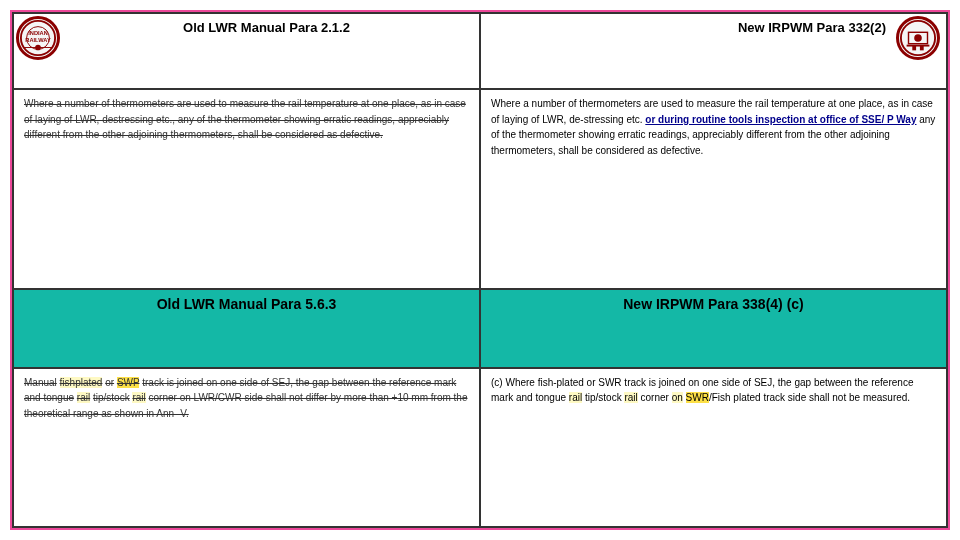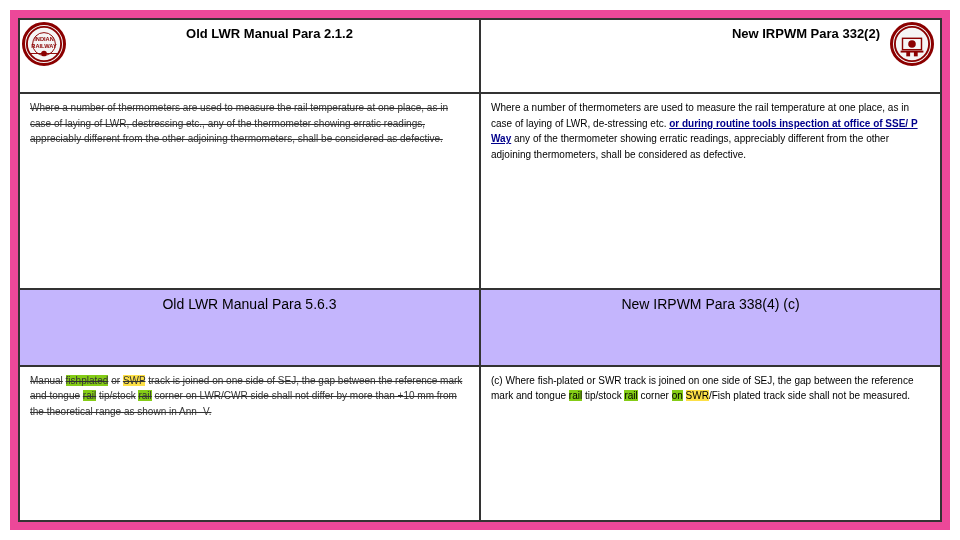--- a/index.html
+++ b/index.html
@@ -10,21 +10,21 @@
       font-family: Arial, sans-serif;
       font-size: 13px;
       overflow: hidden;
       display: flex;
       align-items: center;
       justify-content: center;
     }
     .outer-wrapper {
       width: 940px;
       height: 520px;
-      border: 8px solid #ec4899;
+      border: 2px solid #ec4899;
       position: relative;
     }
     .logo-left {
       position: absolute;
       top: 4px;
       left: 4px;
       width: 48px;
       height: 48px;
       z-index: 10;
     }
@@ -76,38 +76,38 @@
       line-height: 1.55;
       font-size: 10px;
       vertical-align: top;
       padding: 8px 12px;
     }
     .strikethrough {
       text-decoration: line-through;
       color: #333;
     }
     .highlight-yellow {
-      background-color: #84cc16;
+      background-color: #fef9c3;
     }
     .highlight-green {
       background-color: #fde047;
     }
     .bold-underline-blue {
       font-weight: bold;
       text-decoration: underline;
       color: #00008B;
     }
     .new-text {
       color: #000;
     }
     .section-header {
       text-align: center;
-      font-weight: normal;
+      font-weight: bold;
       font-size: 14px;
-      background: #c4b5fd;
+      background: #14b8a6;
       padding: 6px 10px;
       vertical-align: middle;
     }
     .watermark-area {
       position: relative;
     }
   </style>
 </head>
 <body>
 

